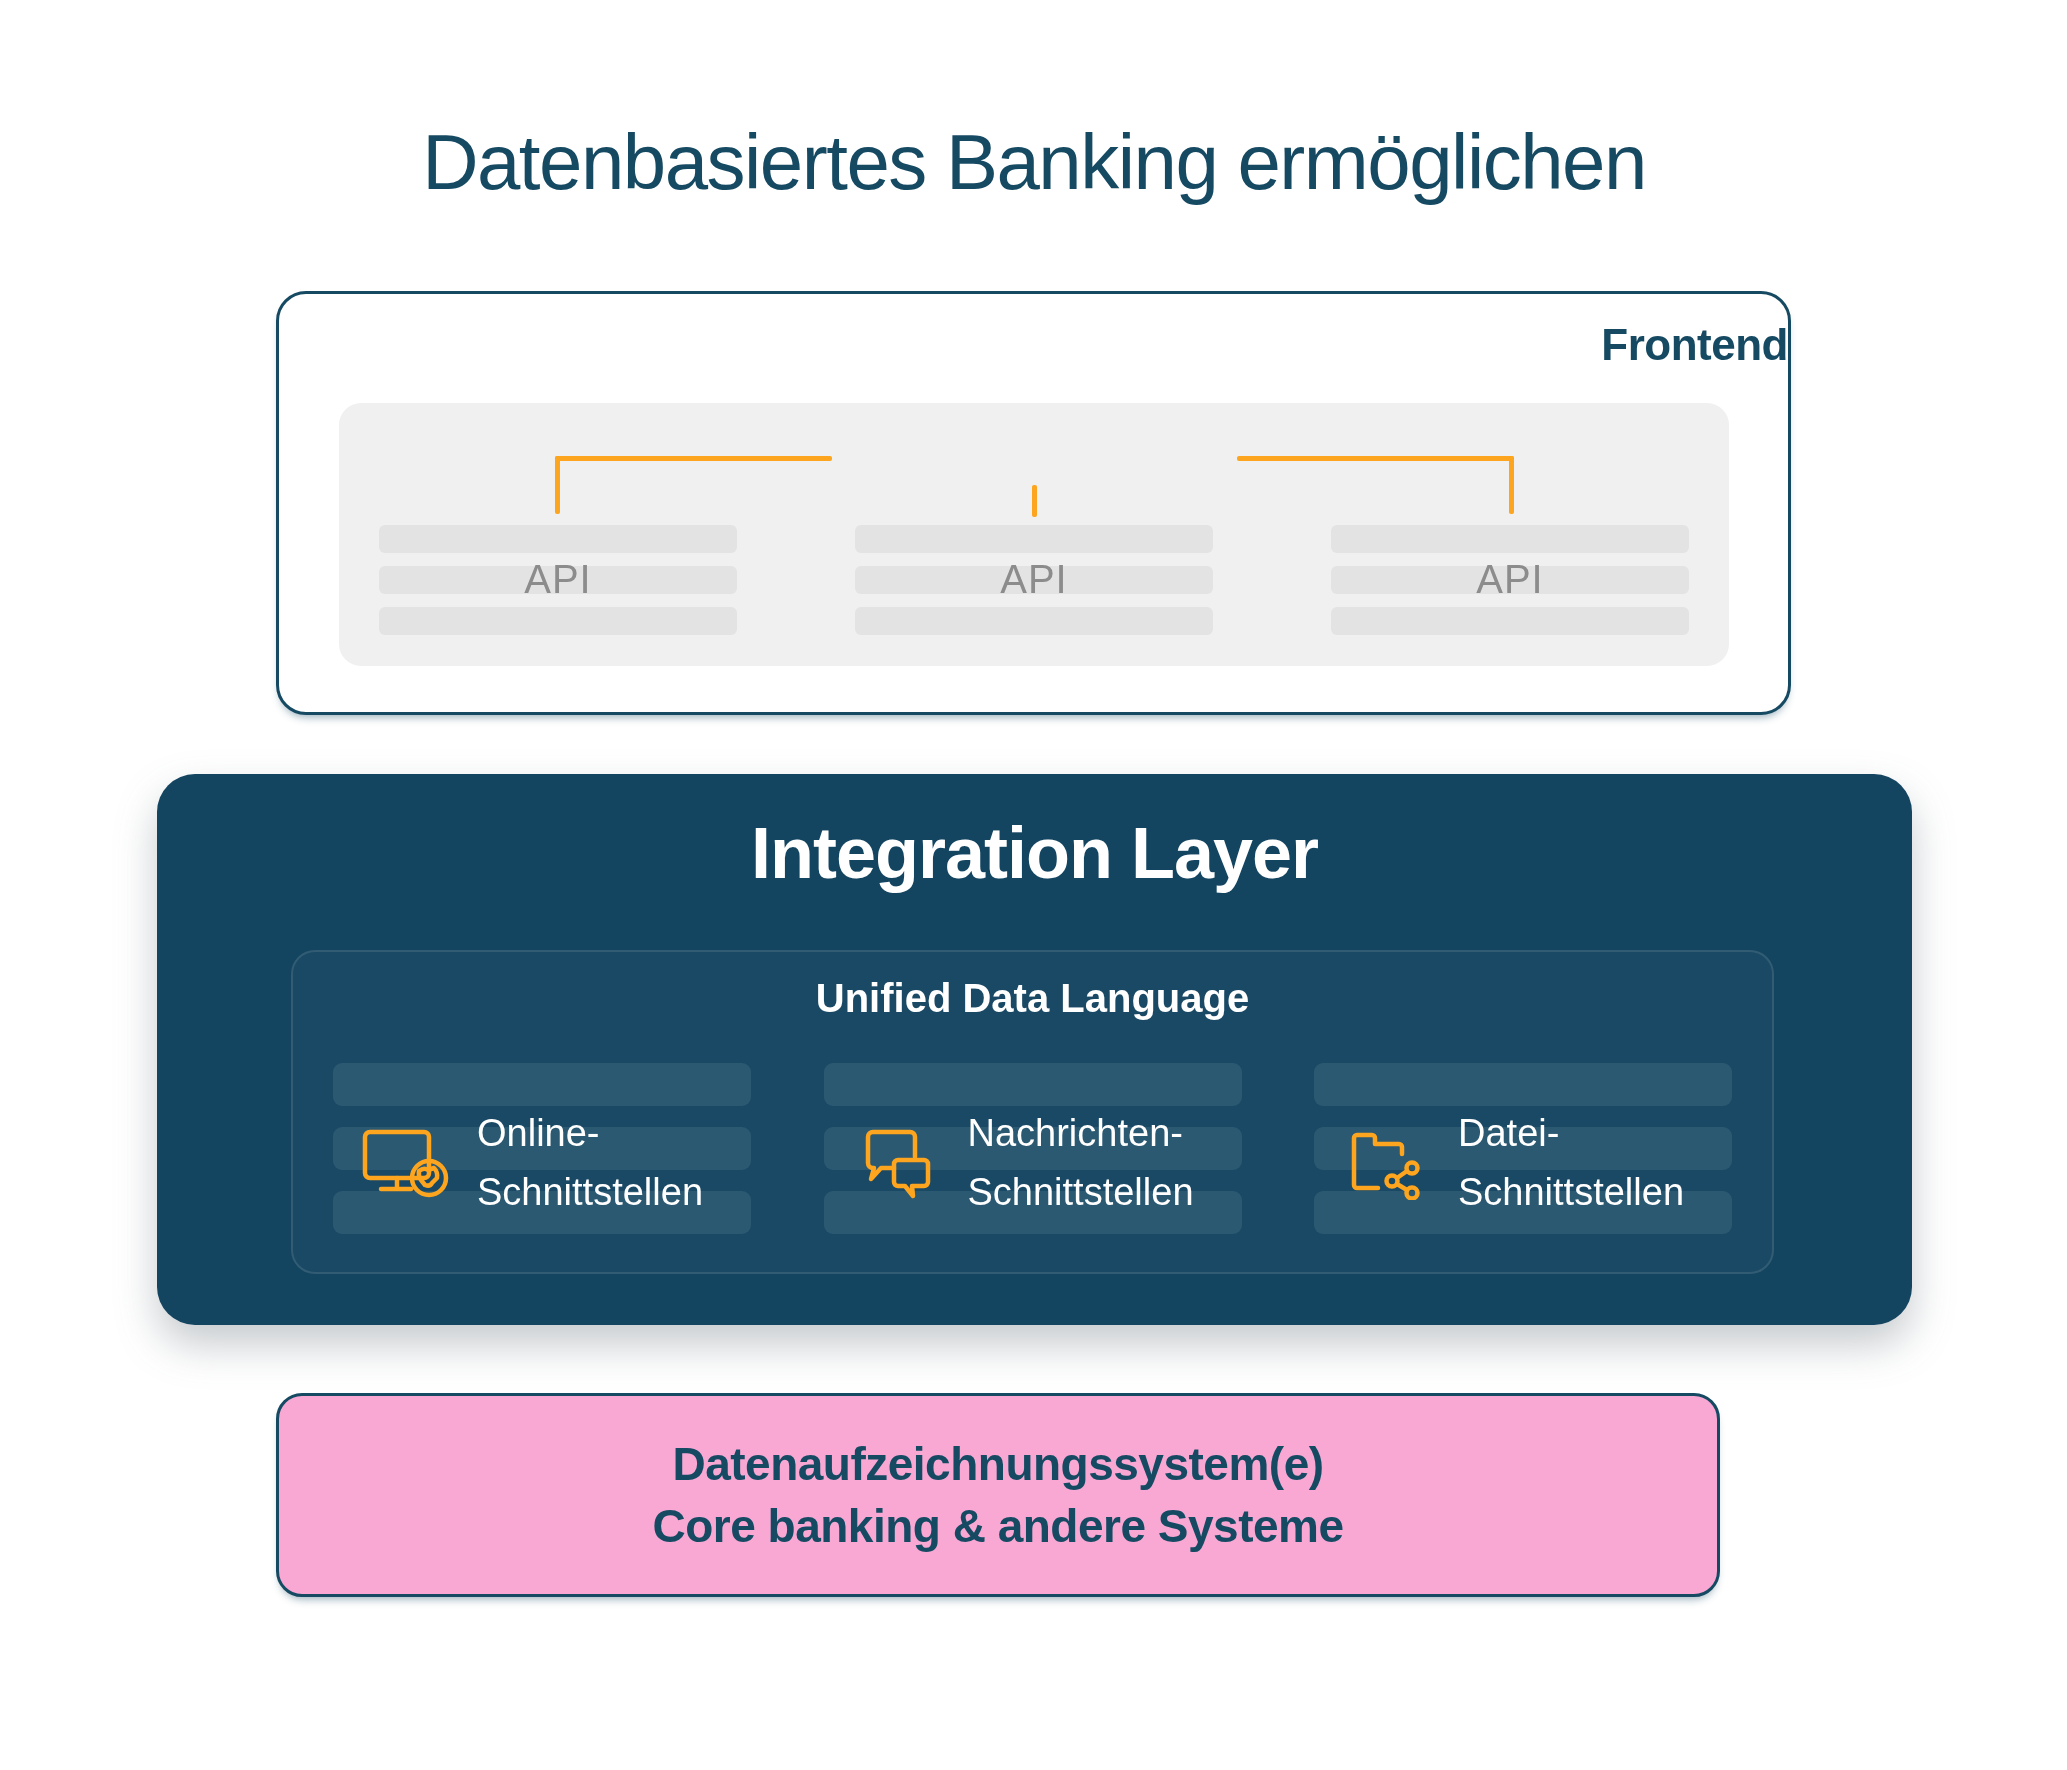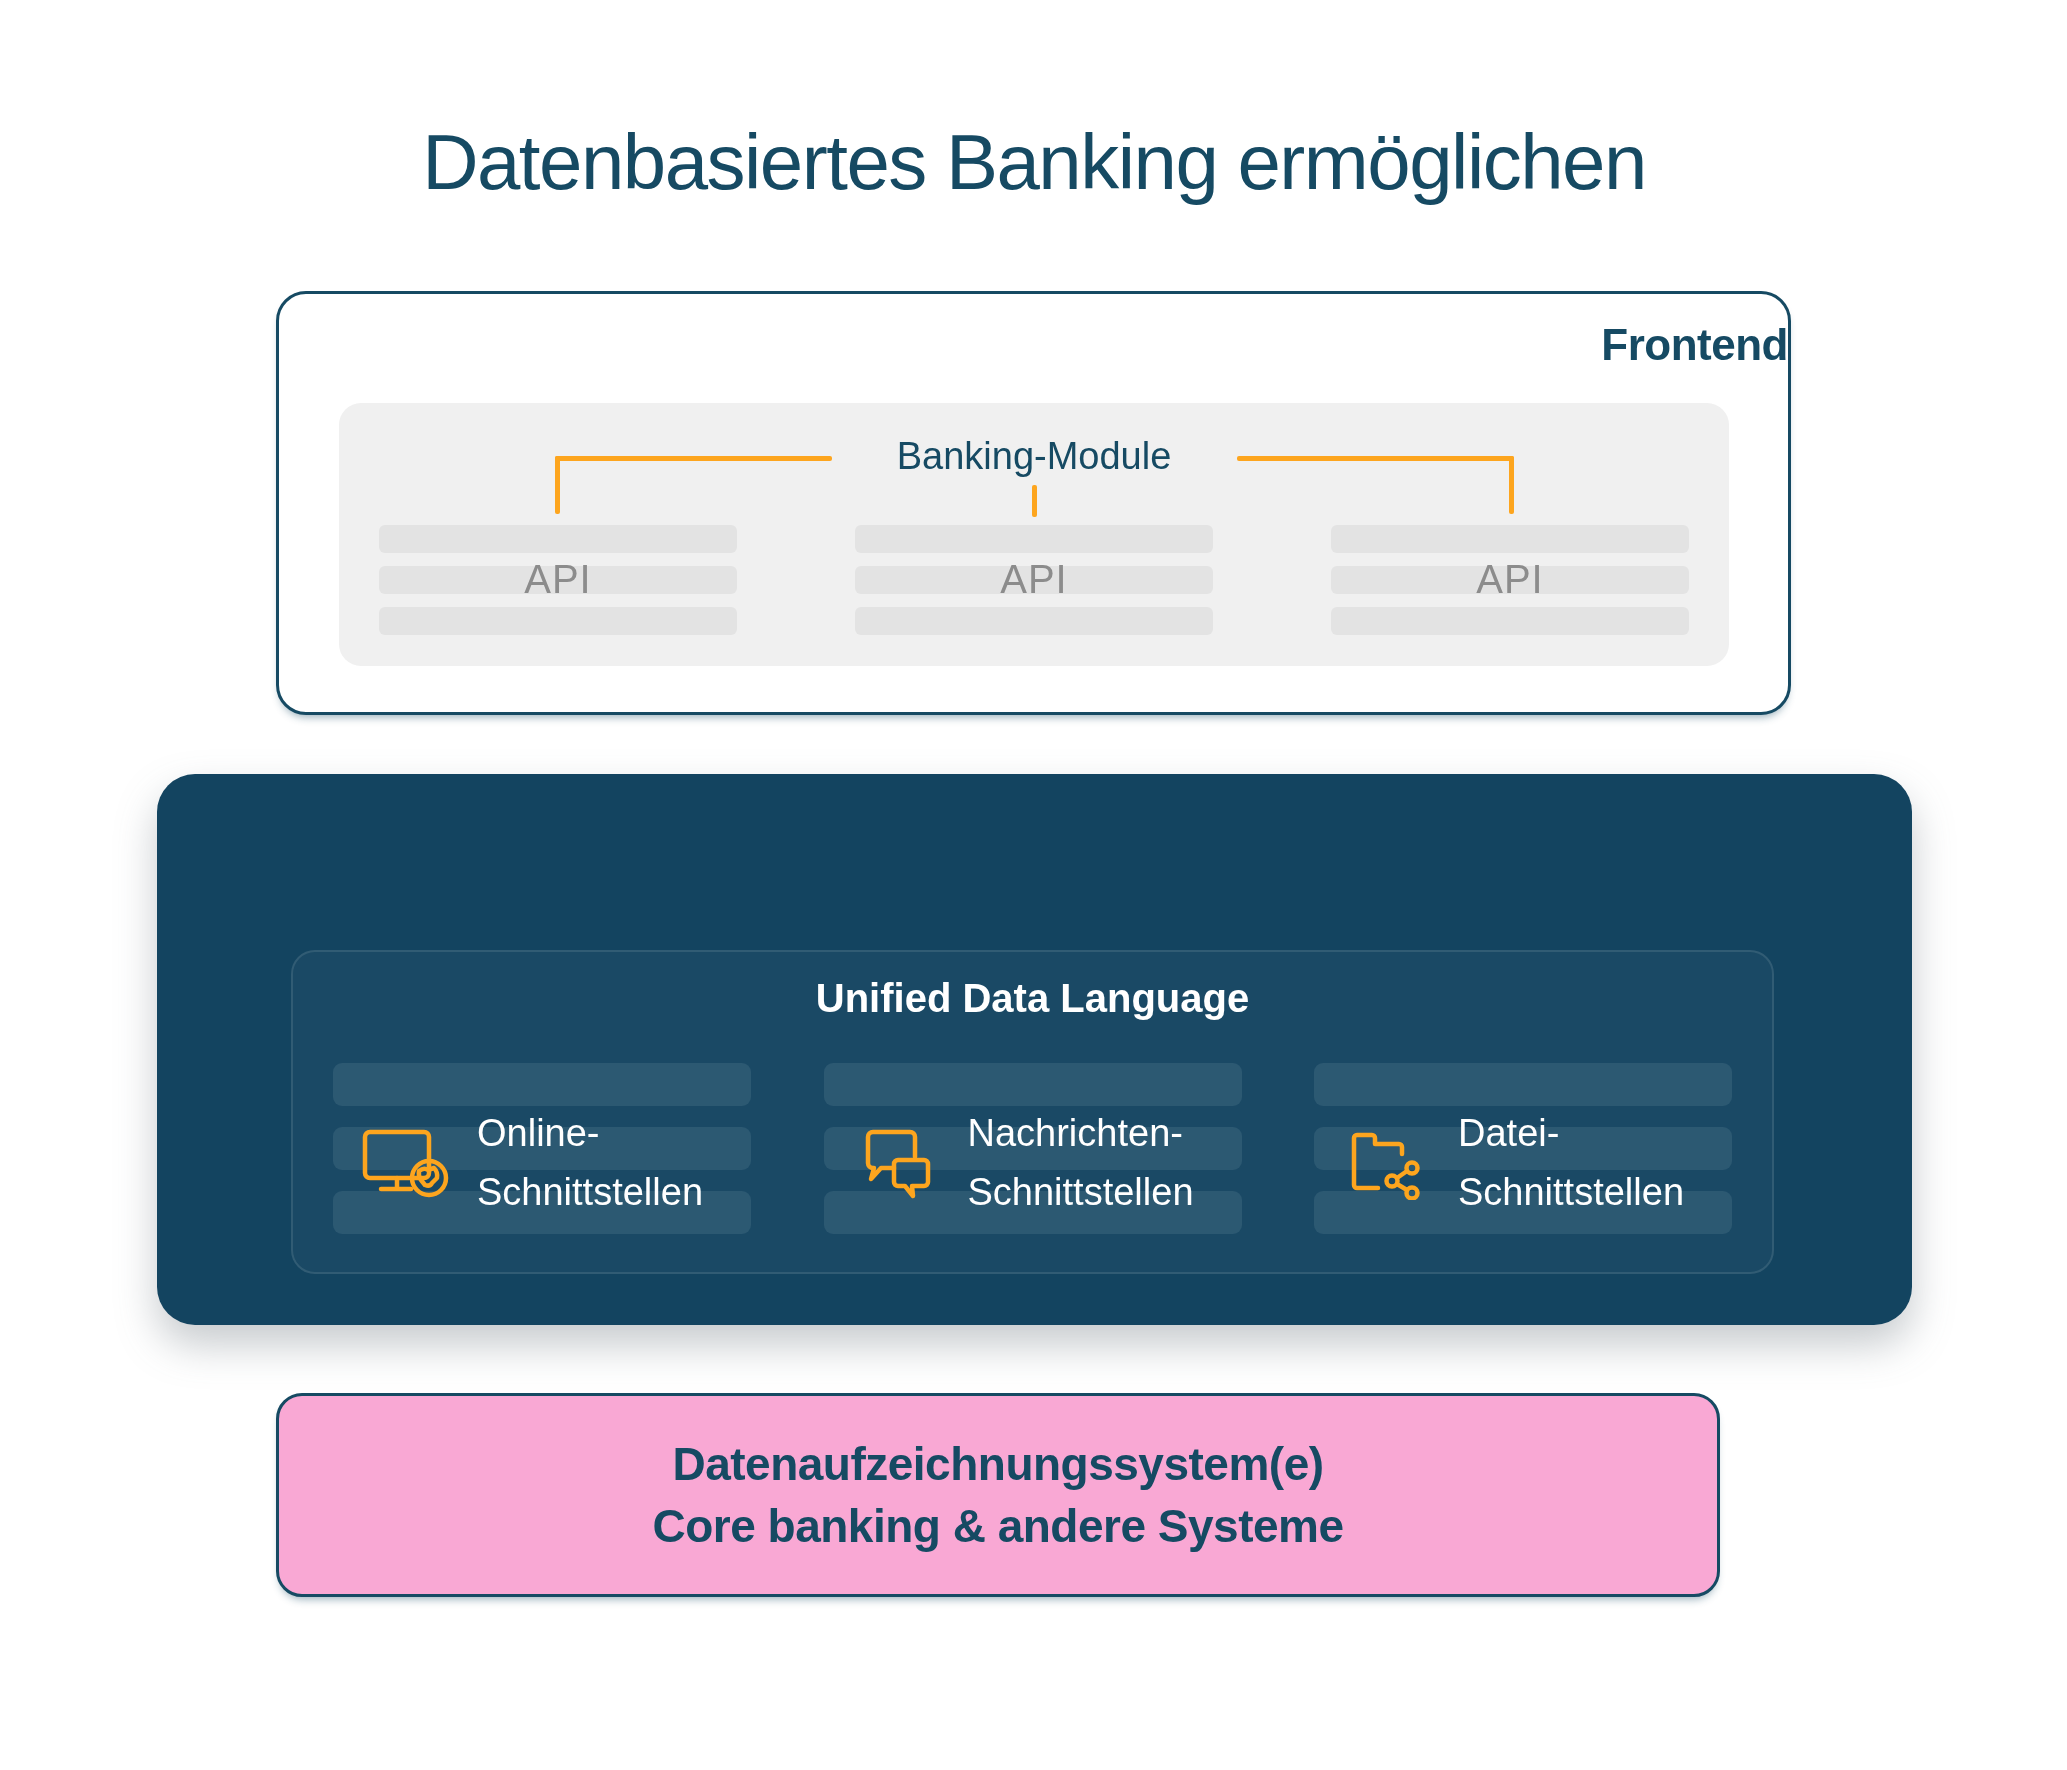--- a/index.html
+++ b/index.html
@@ -90,21 +90,20 @@
 <body>
 
 <div class="canvas">
 
   <h1 class="title">Datenbasiertes Banking ermöglichen</h1>
 
   <section class="frontend-box">
     <h2 class="frontend-label">Frontend</h2>
 
     <div class="module-panel">
-      <div class="module-label">Banking-Module</div>
 
       <div class="conn conn-left-h"></div>
       <div class="conn conn-left-v"></div>
       <div class="conn conn-center-v"></div>
       <div class="conn conn-right-h"></div>
       <div class="conn conn-right-v"></div>
 
       <div class="api-row">
         <div class="api-col">
           <div class="gbar"></div>
@@ -128,20 +127,21 @@
           <div class="gbar"></div>
           <div class="api-overlay">
             <span>API</span>
           </div>
         </div>
       </div>
     </div>
   </section>
 
   <section class="integration-box">
+    <h2 class="integration-title">Integration Layer</h2>
 
     <div class="udl-box">
       <h3 class="udl-title">Unified Data Language</h3>
 
       <div class="cards">
 
         <div class="card">
           <div class="bbar"></div>
           <div class="bbar"></div>
           <div class="bbar"></div>

